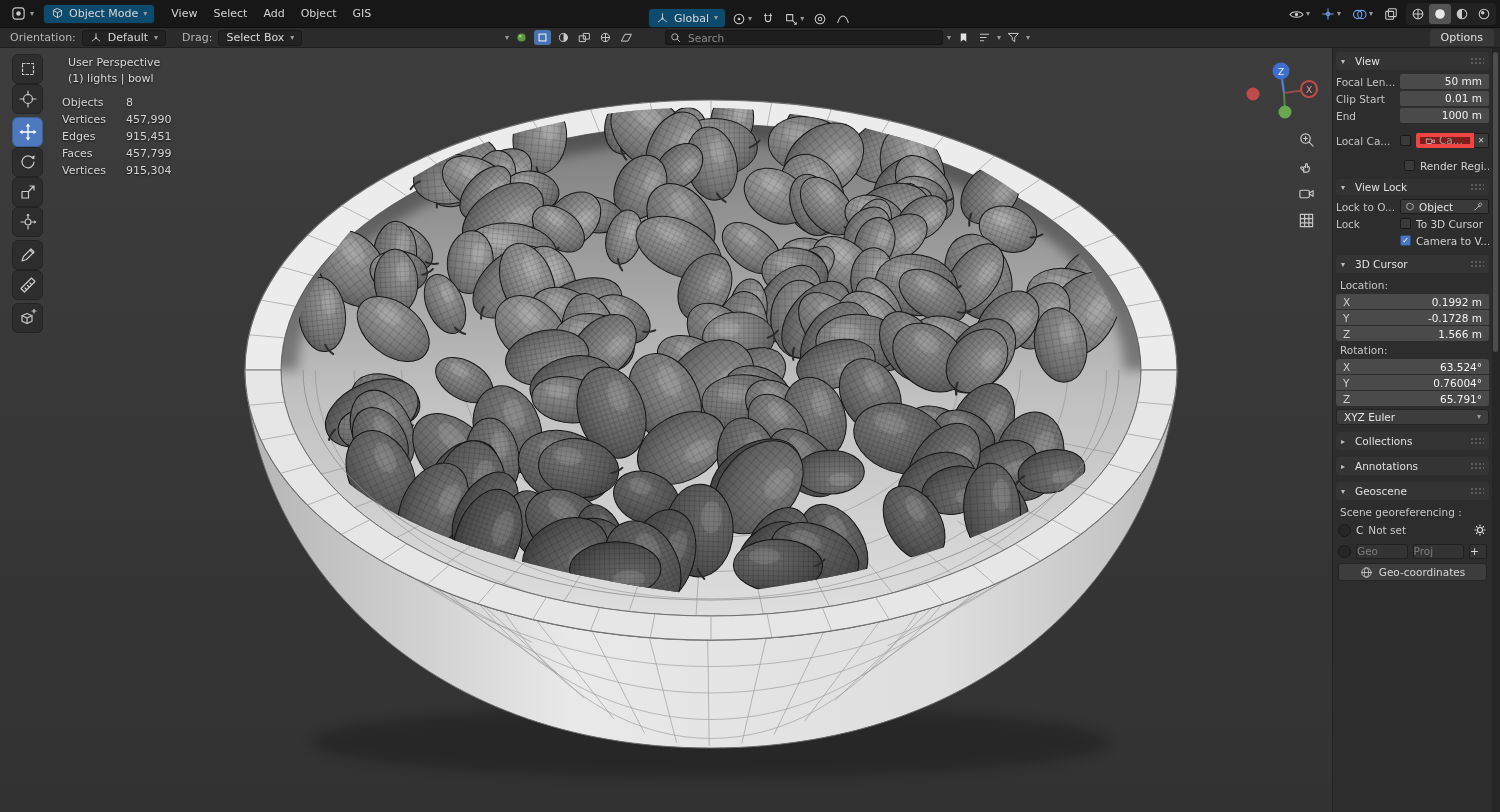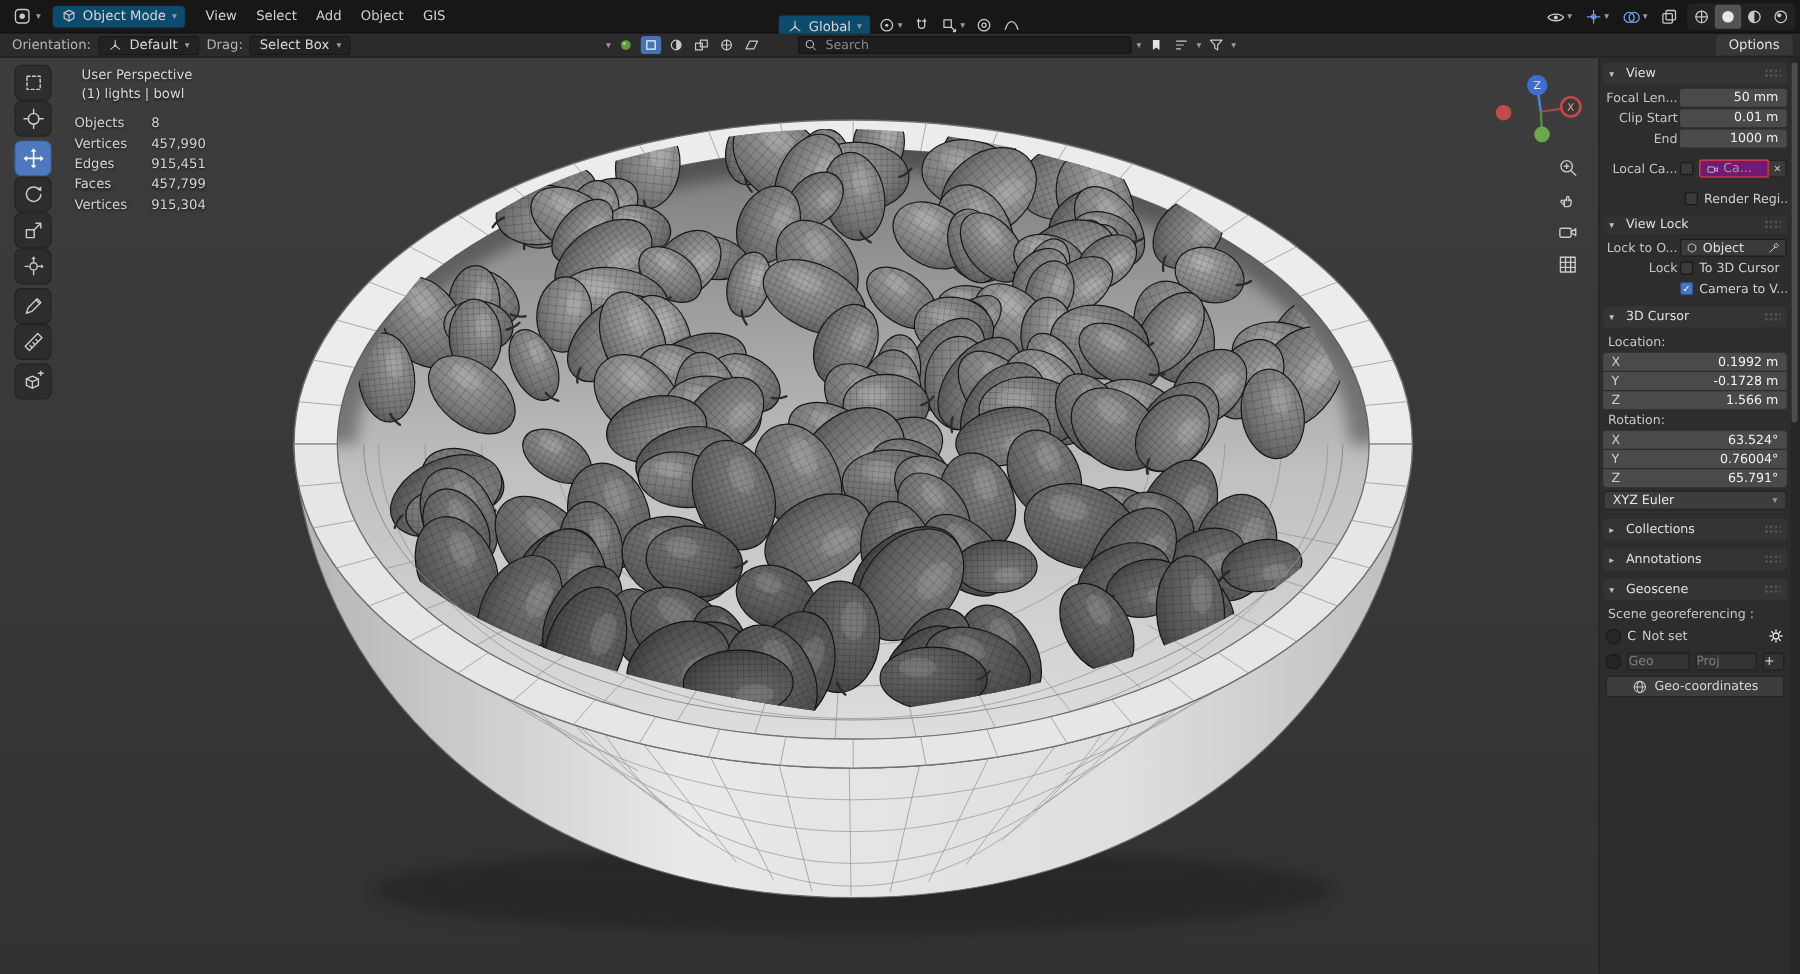--- a/index.html
+++ b/index.html
@@ -9,36 +9,36 @@
 
   
   .topbar{position:absolute;top:0;left:0;right:0;height:28px;background:#171717;
     display:flex;align-items:center;padding:0 6px;z-index:30;border-bottom:1px solid #0e0e0e}
   .hbtn{display:flex;align-items:center;gap:4px;padding:2px 5px;border-radius:4px;cursor:default}
   .enum-box{display:flex;align-items:center;gap:5px;background:#0c4a6e;border:1px solid #1c1c1c;
     border-radius:4px;height:20px;padding:0 7px;margin:0 4px}
   .menus{display:flex;align-items:center;margin-left:4px}
   .menu-item{padding:3px 8px;border-radius:3px;color:#d2d2d2}
   .caret{font-size:8px;color:#9a9a9a;line-height:1}
-  .center-cluster{position:absolute;left:648px;top:12px;height:28px;display:flex;align-items:flex-start;gap:3px}
+  .center-cluster{position:absolute;left:648px;top:0;height:28px;display:flex;align-items:flex-end;gap:3px}
   .right-cluster{position:absolute;right:4px;top:0;height:28px;display:flex;align-items:center;gap:5px}
   .icon-btn{display:flex;align-items:center;gap:2px;padding:2px 3px;border-radius:3px}
   .shading-group{display:flex;align-items:center;background:#222;border-radius:4px;padding:1px}
   .shade-btn{display:flex;align-items:center;justify-content:center;width:22px;height:20px;border-radius:3px}
   .shade-btn.active{background:#545454}
   .si{stroke:#c9c9c9;fill:none;stroke-width:1.2;stroke-linecap:round;stroke-linejoin:round}
   .si-blue{stroke:#6f9fe8}
   .si-fill{fill:#c9c9c9;stroke:none}
 
   
   .toolsbar{position:absolute;top:28px;left:0;right:0;height:20px;background:#2b2b2b;
     display:flex;align-items:center;padding:0 10px;z-index:30;border-bottom:1px solid #1f1f1f}
   .ts-label{color:#b5b5b5;margin-right:6px}
   .drop{display:flex;align-items:center;gap:6px;background:#222;border:1px solid #191919;border-radius:3px;
-    height:16px;padding:0 7px;margin-right:6px}
+    height:16px;padding:0 7px;margin-right:16px}
   .ts-center{position:absolute;left:505px;display:flex;align-items:center;gap:4px}
   .mini-pill{display:flex;align-items:center;justify-content:center;width:17px;height:15px;border-radius:3px}
   .mini-pill.sel{background:#4772b3}
   .search-wrap{position:relative;width:278px;height:15px;margin-left:26px}
   .search-wrap svg{position:absolute;left:5px;top:2px}
   .search{width:100%;height:15px;background:#1e1e1e;border:1px solid #151515;border-radius:3px;
     color:#cfcfcf;padding:0 6px 0 22px;font-size:10.5px;outline:none;
     font-family:"DejaVu Sans","Liberation Sans",sans-serif}
   .search::placeholder{color:#8b8b8b}
   .options-btn{position:absolute;right:6px;background:#383838;border-radius:4px 4px 0 0;
@@ -72,29 +72,29 @@
   .sidebar{position:absolute;top:0;right:8px;bottom:0;width:160px;background:#2d2d2d;z-index:20;
     padding:4px 3px;font-size:10.5px;border-left:1px solid #242424}
   .panel{margin-bottom:7px}
   .panel-header{display:flex;align-items:center;gap:5px;background:#343434;border-radius:3px;
     height:18px;padding:0 5px;margin-bottom:4px;color:#e0e0e0}
   .panel-header.sub{background:#323232;height:16px;margin-top:6px}
   .chev{font-size:8px;color:#c0c0c0;width:9px}
   .grip{margin-left:auto;width:14px;height:8px;
     background-image:radial-gradient(#5c5c5c 1px,transparent 1px);background-size:4px 4px}
   .prop-row{display:flex;align-items:center;margin-bottom:2px;height:15px}
-  .prop-label{width:64px;text-align:right;padding-right:2px;color:#c4c4c4;white-space:nowrap;overflow:hidden}
+  .prop-label{width:64px;padding-right:21px;color:#c4c4c4;white-space:nowrap;overflow:hidden}
   .num-field{flex:1;background:#4a4a4a;border-radius:2px;height:15px;line-height:15px;
     text-align:right;padding-right:7px;color:#f0f0f0}
   .spacer8{height:8px}
   .cb{width:11px;height:11px;background:#3a3a3a;border:1px solid #191919;border-radius:2px;
     margin-right:5px;display:flex;align-items:center;justify-content:center;font-size:8px;color:#fff;flex:none}
   .cb.on{background:#4a77c4;border-color:#2e4d82}
   .cb-label{color:#d0d0d0;white-space:nowrap;overflow:hidden}
-  .text-field{flex:1;background:#701a75;border:1px solid #ef4444;border-radius:2px 0 0 2px;height:15px;
+  .text-field{flex:1;background:#7f1d1d;border:4px solid #ef4444;border-radius:2px 0 0 2px;height:15px;
     line-height:13px;padding:0 5px;color:#9c9c9c;display:flex;align-items:center;gap:4px;overflow:hidden}
   .close-x{width:15px;height:15px;background:#3a3a3a;border:1px solid #1c1c1c;border-left:none;
     border-radius:0 2px 2px 0;display:flex;align-items:center;justify-content:center;font-size:8px;color:#c9c9c9}
   .obj-field{flex:1;background:#3a3a3a;border:1px solid #1c1c1c;border-radius:2px;height:15px;
     display:flex;align-items:center;gap:4px;padding:0 4px;color:#e0e0e0;overflow:hidden}
   .obj-field .fname{flex:1;white-space:nowrap;overflow:hidden}
   .sec-label{color:#c6c6c6;padding:2px 2px 3px 4px}
   .vec{display:flex;align-items:center;background:#4a4a4a;height:15px;margin-bottom:1px;padding:0 7px}
   .vec.first{border-radius:3px 3px 0 0}.vec.last{border-radius:0 0 3px 3px}
   .vec .ax{color:#cfcfcf;width:14px}

